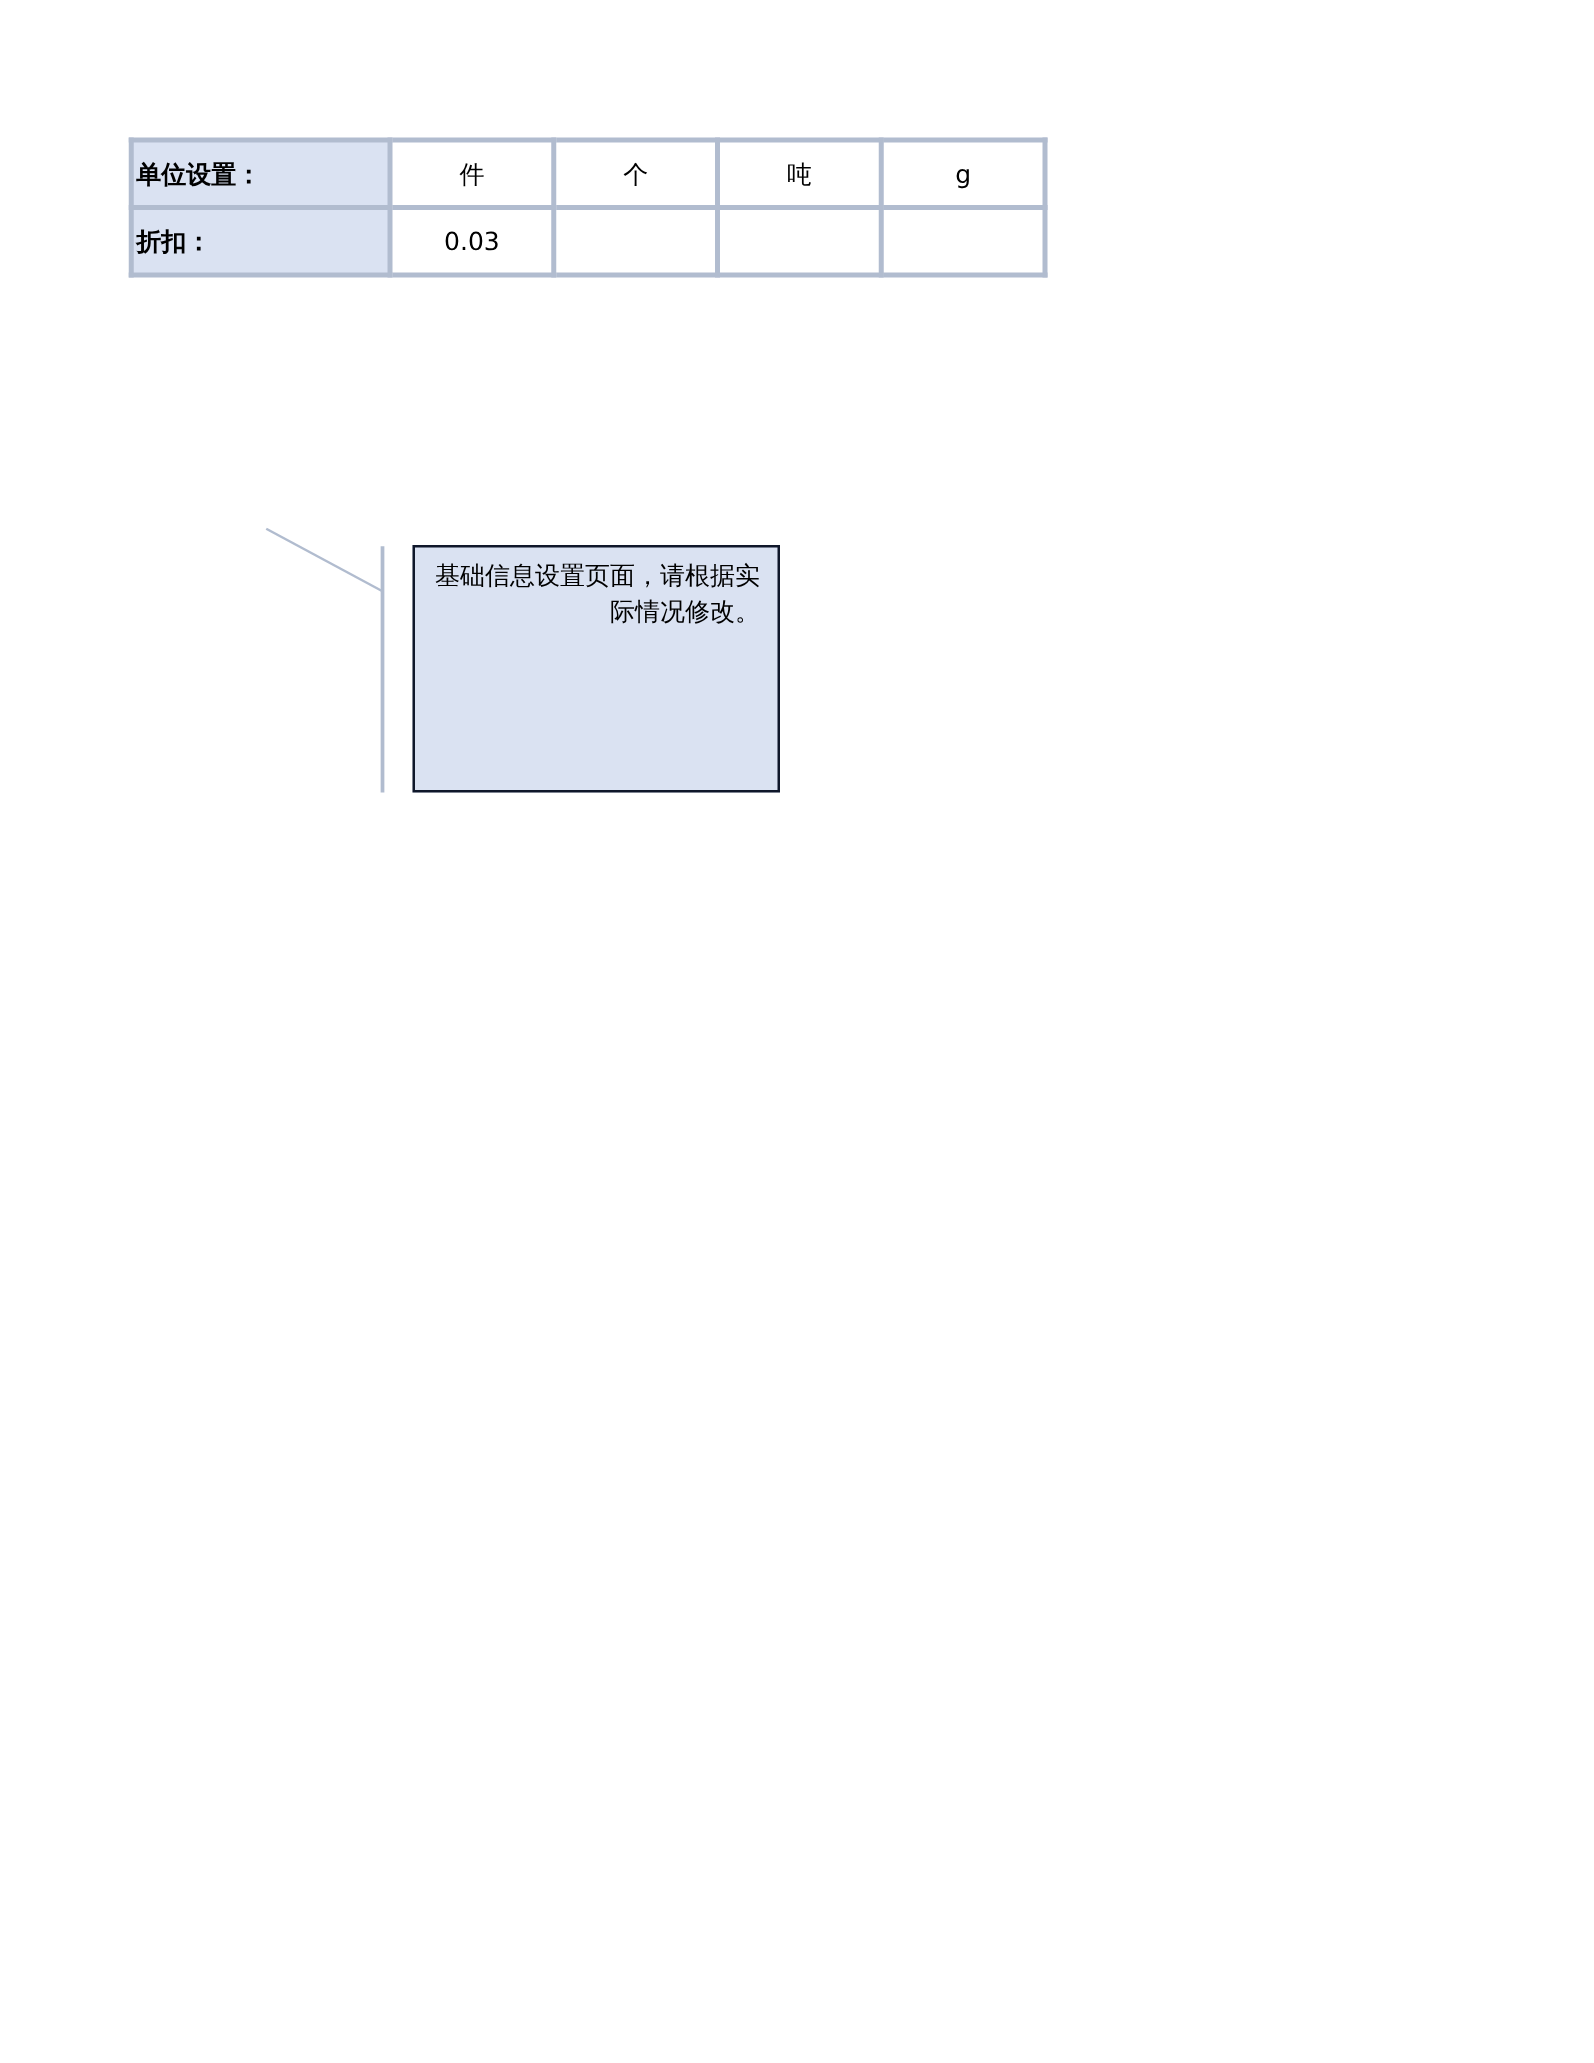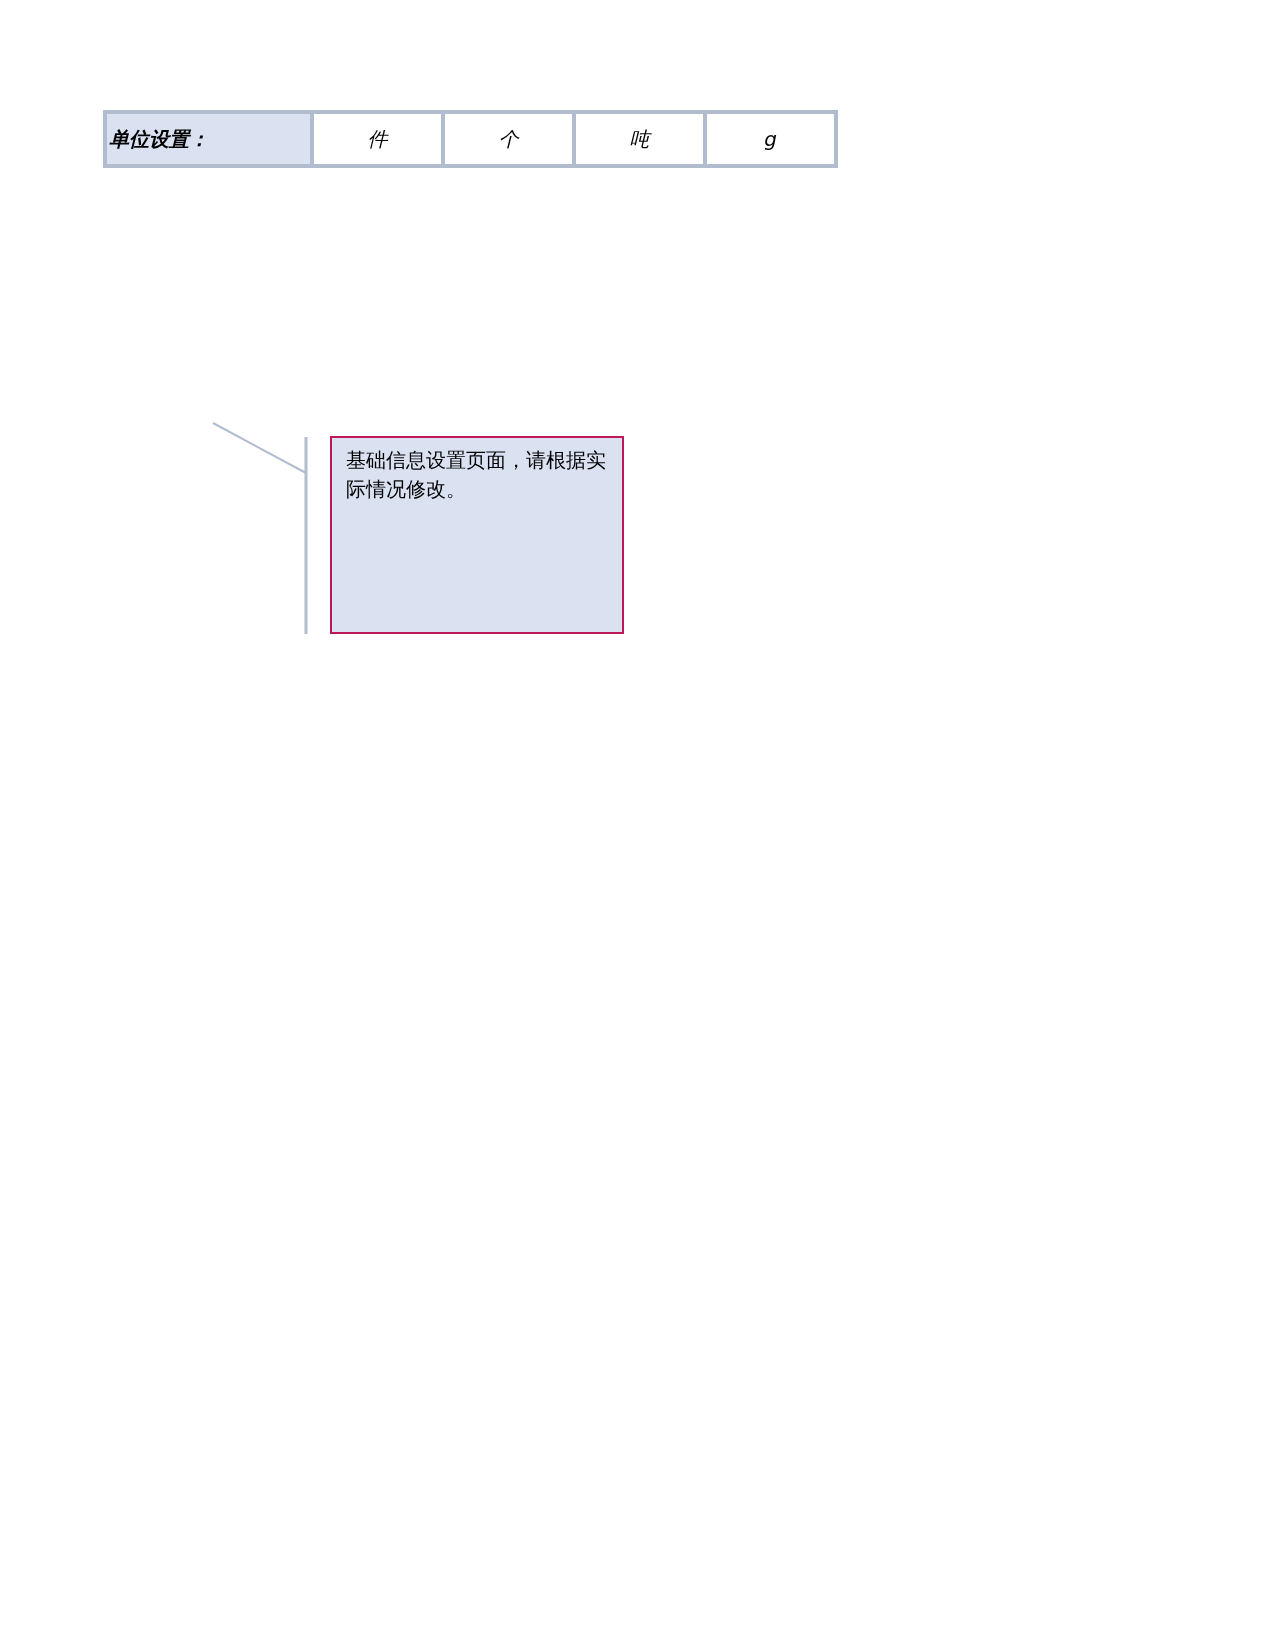--- a/index.html
+++ b/index.html
@@ -21,43 +21,43 @@
       top: 110px;
       border-collapse: collapse;
       table-layout: fixed;
     }
     .settings-table td {
       border: 4px solid #b1bccf;
       height: 50px;
       padding: 0;
       font-size: 20px;
       vertical-align: middle;
-      font-style: italic;
     }
     .settings-table td.label-cell {
       width: 201px;
       background: #dae2f2;
       font-weight: bold;
       text-align: left;
       padding-left: 2px;
     }
     .settings-table td.value-cell {
       width: 127px;
       background: #ffffff;
       text-align: center;
     }
     .callout-box {
       position: absolute;
       left: 330px;
       top: 436px;
       width: 290px;
       height: 194px;
       background: #dae2f2;
-      border: 2px solid #be185d;
+      border: 2px solid #0f172a;
       box-sizing: content-box;
+      text-align: right;
     }
     .callout-text {
       position: absolute;
       left: 14px;
       top: 8px;
       width: 262px;
       font-size: 20px;
       line-height: 29px;
       color: #000000;
     }
@@ -73,20 +73,27 @@
 
 <table class="settings-table">
   <tbody>
     <tr>
       <td class="label-cell">单位设置：</td>
       <td class="value-cell">件</td>
       <td class="value-cell">个</td>
       <td class="value-cell">吨</td>
       <td class="value-cell">g</td>
     </tr>
+    <tr>
+      <td class="label-cell">折扣：</td>
+      <td class="value-cell">0.03</td>
+      <td class="value-cell"></td>
+      <td class="value-cell"></td>
+      <td class="value-cell"></td>
+    </tr>
   </tbody>
 </table>
 
 <svg class="connector" width="1275" height="1650">
   <line x1="213" y1="423" x2="306" y2="473" stroke="#b1bccf" stroke-width="2"></line>
   <line x1="306" y1="437" x2="306" y2="634" stroke="#b1bccf" stroke-width="3"></line>
 </svg>
 
 <div class="callout-box">
   <div class="callout-text">基础信息设置页面，请根据实际情况修改。</div>

